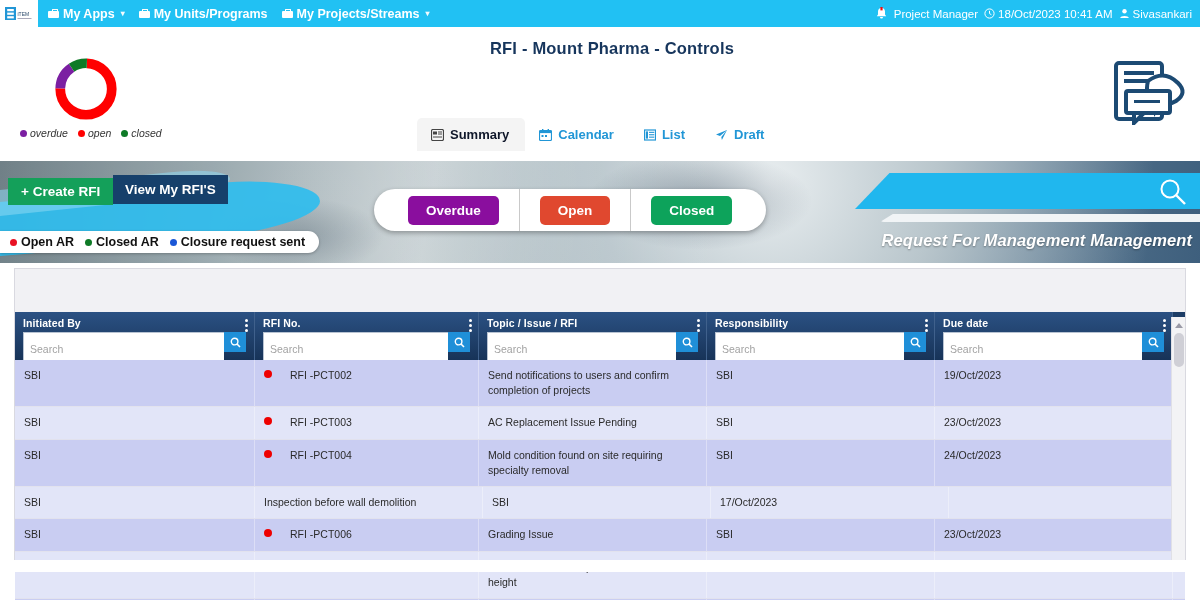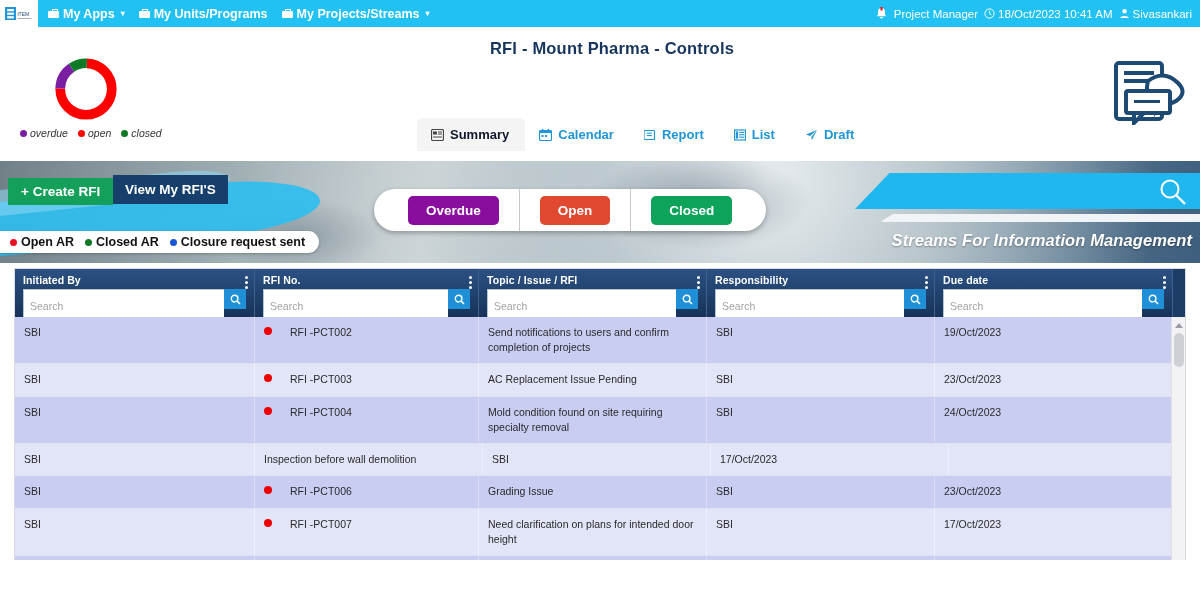--- a/index.html
+++ b/index.html
@@ -160,21 +160,21 @@
     margin: 0 20px;
   }
   .pill-sep { width:1px; height:42px; background:#c9c9c9; }
 
   
   .table-wrap {
     position:absolute; left:14px; top:268px; width:1172px; height:292px;
     background:#f1f1f4; border:1px solid #d9d9e0;
   }
   .thead {
-    display:flex; height:48px; background:#1d3d66; padding:0;
+    display:flex; height:48px; background:#1d3d66; padding:0;margin-top:43px;
   }
   .th {
     position:relative; background: linear-gradient(180deg,#2b5183 0%, #173358 100%);
     border-right:1px solid #40618c; padding:5px 8px 0 8px;
     display:flex; flex-direction:column; gap:3px;
   }
   .th-title {
     color:#ffffff; font-size:10.5px; font-weight:bold; letter-spacing:.1px;
     padding-right: 14px; white-space:nowrap;
   }
@@ -348,30 +348,20 @@
             <rect x="8.6" y="0" width="1.4" height="3" fill="#2196d6"></rect>
             <rect x="2.5" y="6" width="2" height="2" fill="#2196d6"></rect>
             <rect x="6" y="6" width="2" height="2" fill="#2196d6"></rect>
           </svg>
         </span>
         <span>Calendar</span>
       </div>
       <div class="tab">
         <span class="ti">
           <svg width="12" height="12" viewBox="0 0 12 12">
-            <path d="M1 1.5 h8.5 a1 1 0 0 1 1 1 v8 h-9.5 a1 1 0 0 1 -1 -1 v-7 a1 1 0 0 1 1 -1 Z" fill="none" stroke="#2196d6" stroke-width="1.2"></path>
-            <rect x="2.8" y="3.6" width="5" height="1.1" fill="#2196d6"></rect>
-            <rect x="2.8" y="6" width="5" height="1.1" fill="#2196d6"></rect>
-          </svg>
-        </span>
-        <span>Report</span>
-      </div>
-      <div class="tab">
-        <span class="ti">
-          <svg width="12" height="12" viewBox="0 0 12 12">
             <rect x="0.5" y="1" width="11" height="10" fill="none" stroke="#2196d6" stroke-width="1.2"></rect>
             <rect x="1.8" y="2.4" width="2.2" height="7.2" fill="#2196d6"></rect>
             <rect x="5" y="2.8" width="5.3" height="1.1" fill="#2196d6"></rect>
             <rect x="5" y="5.2" width="5.3" height="1.1" fill="#2196d6"></rect>
             <rect x="5" y="7.6" width="5.3" height="1.1" fill="#2196d6"></rect>
           </svg>
         </span>
         <span>List</span>
       </div>
       <div class="tab">
@@ -410,21 +400,21 @@
       <span class="k">
         <i class="dot" style="background:#0E7A26"></i>
         <span>Closed AR</span>
       </span>
       <span class="k">
         <i class="dot" style="background:#1A57D6"></i>
         <span>Closure request sent</span>
       </span>
     </div>
 
-    <div class="banner-caption">Streams For Information Management</div>
+    <div class="banner-caption">Request For Management Management</div>
   </div>
 
   <div class="status-pills">
     <div class="pill" style="background:#8A0E9E">Overdue</div>
     <div class="pill-sep"></div>
     <div class="pill" style="background:#E0482F">Open</div>
     <div class="pill-sep"></div>
     <div class="pill" style="background:#0DA35B">Closed</div>
   </div>
 

